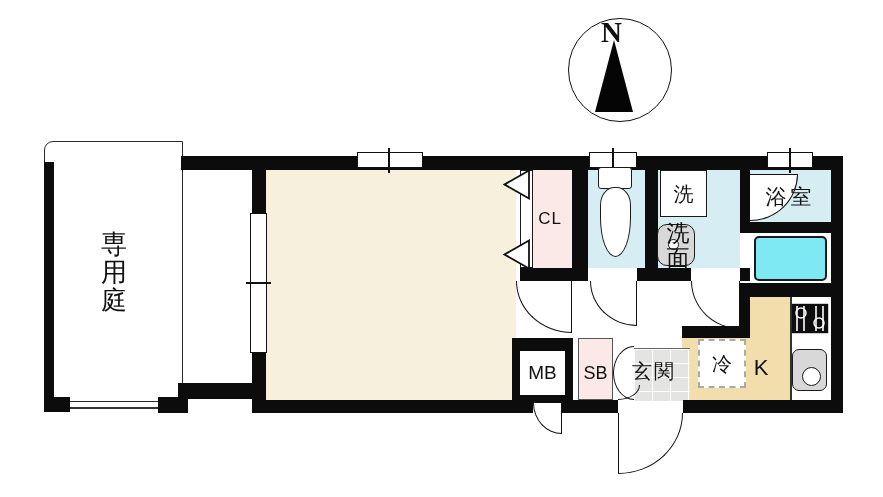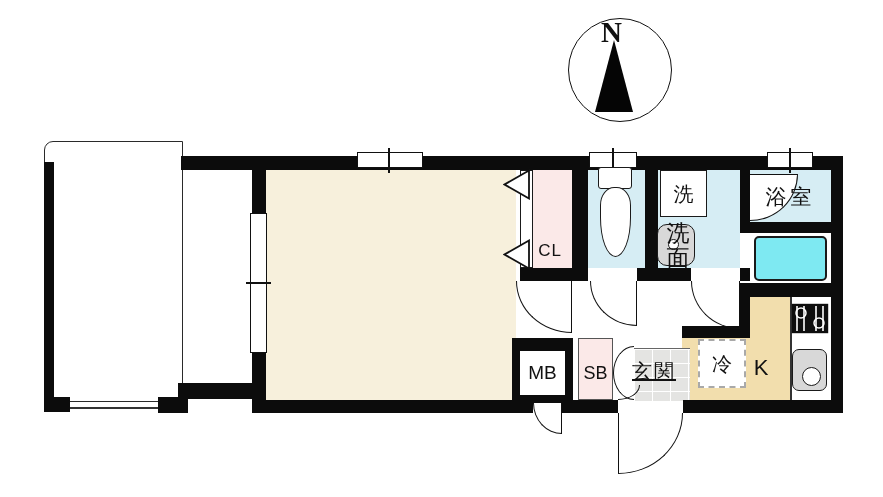--- a/index.html
+++ b/index.html
@@ -118,21 +118,22 @@
   <div class="arc" style="left:516px;top:281px;width:56px;height:52px;border-left:1.8px solid #111;border-bottom:1.8px solid #111;border-right:1.8px solid #111;border-bottom-left-radius:100% 100%;"></div>
   <div class="arc" style="left:590px;top:281px;width:47px;height:45px;border-left:1.8px solid #111;border-bottom:1.8px solid #111;border-right:1.8px solid #111;border-bottom-left-radius:100% 100%;"></div>
   <div class="arc" style="left:691px;top:281px;width:49px;height:48px;border-left:1.8px solid #111;border-bottom:1.8px solid #111;border-right:1.8px solid #111;border-bottom-left-radius:100% 100%;"></div>
   <div class="arc" style="left:750px;top:174px;width:48px;height:47px;border-top:1.8px solid #111;border-right:1.8px solid #111;border-bottom:1.8px solid #111;border-bottom-right-radius:100% 100%;background:#fff;"></div>
   <div class="arc" style="left:618px;top:413px;width:65px;height:61px;border-left:1.8px solid #111;border-right:1.8px solid #111;border-bottom:1.8px solid #111;border-bottom-right-radius:100% 100%;"></div>
   <div class="arc" style="left:618px;top:385px;width:22px;height:15px;border-right:1.5px solid #111;border-bottom:1.5px solid #111;border-bottom-right-radius:100% 100%;"></div>
   <div class="arc" style="left:533px;top:403px;width:29px;height:31px;border-left:1.6px solid #111;border-bottom:1.6px solid #111;border-right:1.6px solid #111;border-bottom-left-radius:100% 100%;"></div>
   <div class="arc" style="left:613px;top:346px;width:21px;height:27px;border-left:1.5px solid #111;border-top:1.5px solid #111;border-top-left-radius:100% 100%;"></div>
   <div class="arc" style="left:613px;top:373px;width:21px;height:27px;border-left:1.5px solid #111;border-bottom:1.5px solid #111;border-bottom-left-radius:100% 100%;"></div>
 
-  <div class="lbl ctr" style="left:528px;top:208px;width:44px;height:22px;font-size:17px;letter-spacing:1px;margin-top:32px;">CL</div>
+  <div class="vlbl" style="left:99px;top:230px;width:30px;font-size:26px;">専用庭</div>
+  <div class="lbl ctr" style="left:528px;top:208px;width:44px;height:22px;font-size:17px;letter-spacing:1px;">CL</div>
   <div class="vlbl" style="left:666px;top:221px;width:24px;font-size:23px;">洗面</div>
   <div class="lbl ctr" style="left:750px;top:184px;width:81px;height:26px;font-size:21px;letter-spacing:4px;text-align:right;">浴室</div>
-  <div class="lbl ctr" style="left:624px;top:358px;width:60px;height:26px;font-size:20px;letter-spacing:2px;text-decoration:underline;">玄関</div>
+  <div class="lbl ctr" style="left:624px;top:358px;width:60px;height:26px;font-size:20px;letter-spacing:2px;">玄関</div>
   <div class="lbl ctr" style="left:747px;top:355px;width:28px;height:26px;font-size:22px;">K</div>
   <div class="lbl ctr" style="left:578px;top:363px;width:35px;height:22px;font-size:18px;">SB</div>
   <div class="lbl ctr" style="left:520px;top:362px;width:45px;height:22px;font-size:19px;">MB</div>
 
 </div>
 
 </body></html>

